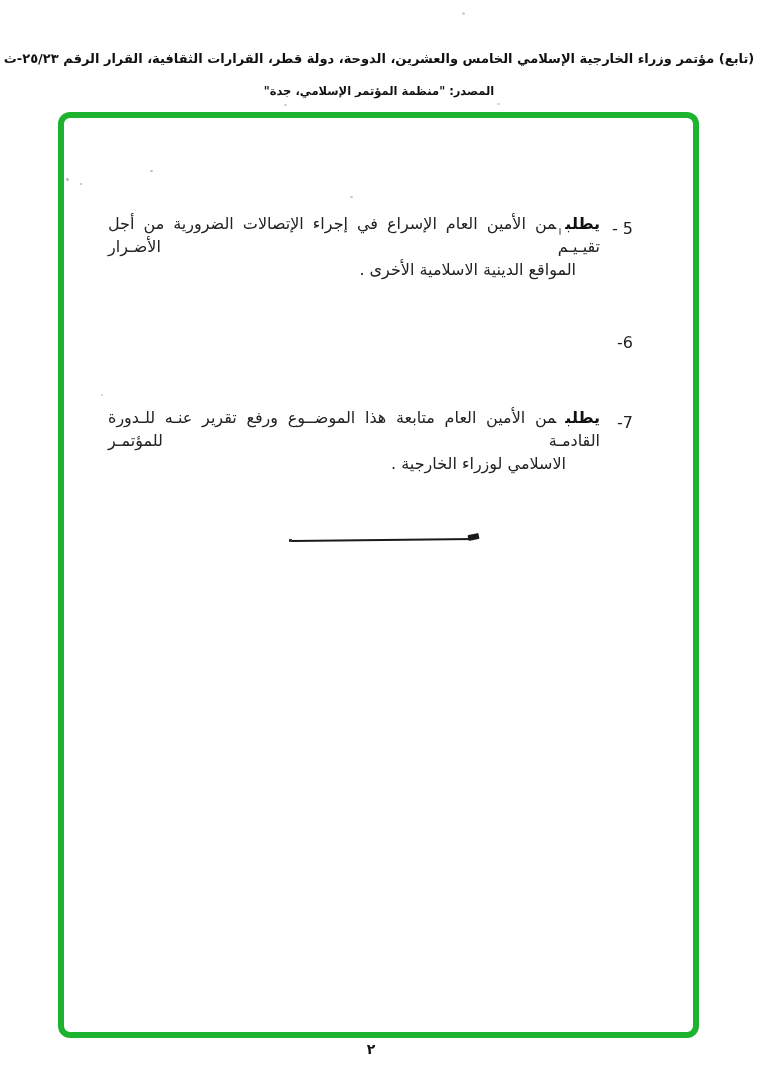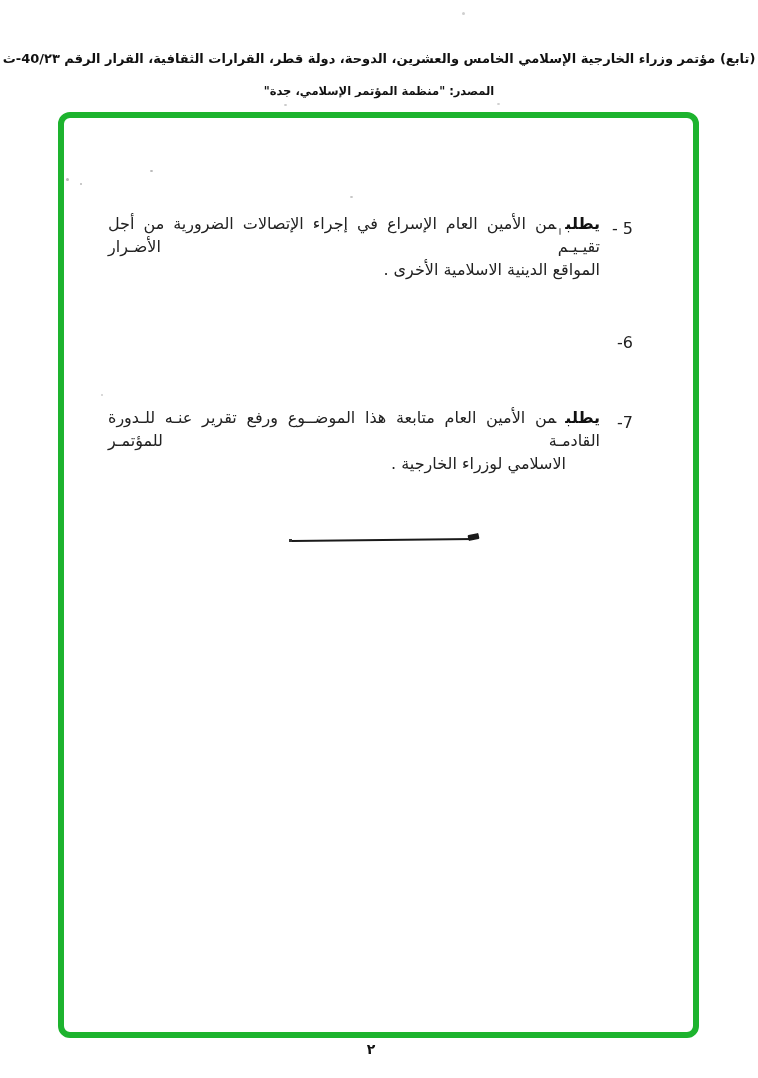--- a/index.html
+++ b/index.html
@@ -39,21 +39,21 @@
   .txt{flex:1 1 auto;direction:rtl;}
   .line{
     direction:rtl;font-size:16px;line-height:23px;color:#222;
     white-space:nowrap;
   }
   .line.j{
     text-align:justify;text-align-last:justify;white-space:normal;
   }
   .line.r{text-align:right;white-space:nowrap;}
   .lead{font-weight:700;margin-left:9px;color:#111;}   
-  .mr-5-3{}
+  .mr-5-3{margin-right:24px;}
   .mr-6-2{margin-right:38px;}
   .mr-7-2{margin-right:34px;}
   
   .rule{
     position:absolute;left:292px;top:539px;width:182px;height:2px;
     background:#1a1a1a;transform:rotate(-0.7deg);
   }
   .rule-tip{
     position:absolute;left:468px;top:534px;width:11px;height:6px;
     background:#1a1a1a;transform:rotate(-12deg);border-radius:1px;
@@ -76,21 +76,21 @@
   .s6{left:101px;top:394px;width:2px;height:2px;background:#cccccc;}
   .s7{left:559px;top:228px;width:2px;height:7px;background:#9a9a9a;border-radius:1px;}
   .s8{left:284px;top:104px;width:3px;height:2px;background:#c9c9c9;}
   .s9{left:497px;top:103px;width:3px;height:2px;background:#cfcfcf;}
 </style>
 </head>
 <body>
 
 <div class="page">
 
-  <div class="hdr1">(تابع) مؤتمر وزراء الخارجية الإسلامي الخامس والعشرين، الدوحة، دولة قطر، القرارات الثقافية، القرار الرقم 40/٢٣-ث</div>
+  <div class="hdr1">(تابع) مؤتمر وزراء الخارجية الإسلامي الخامس والعشرين، الدوحة، دولة قطر، القرارات الثقافية، القرار الرقم ٢٥/٢٣-ث</div>
   <div class="hdr2">المصدر:  "منظمة المؤتمر الإسلامي، جدة"</div>
 
   <div class="frame"></div>
 
   <div class="item item-5">
     <span class="num">5 -</span>
     <div class="txt">
       <div class="line j"><span class="lead">يطلب</span><span>من الأمين العام الإسراع في إجراء الإتصالات الضرورية من أجل تقيـيـم الأضـرار</span></div>
       <div class="line r mr-5-3">المواقع الدينية الاسلامية الأخرى .</div>
     </div>

